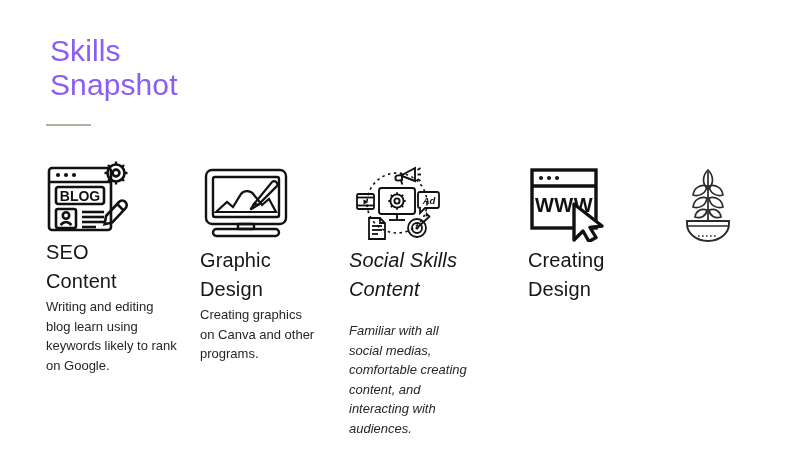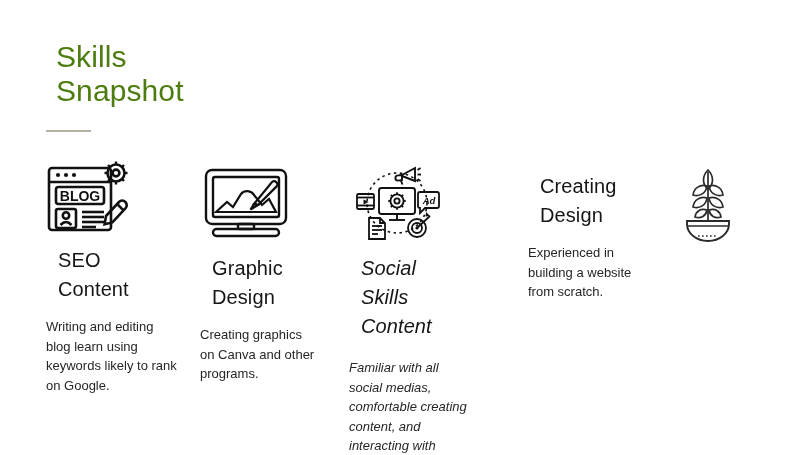--- a/index.html
+++ b/index.html
@@ -19,24 +19,24 @@
   
   #header {
     position: absolute;
     left: 46px;
     top: 30px;
   }
   #page-title {
     font-size: 30px;
     font-weight: 300;
     line-height: 34px;
-    color: #4d7c0f;
+    color: #8b5cf6;
     letter-spacing: 0.1px;
     white-space: pre-line;
-    margin: 10px;
+    margin: 4px;
   }
   #title-divider {
     width: 45px;
     height: 2px;
     background: #b6b0a4;
     margin-top: 22px;
   }
 
   
   #skills-row {
@@ -56,21 +56,21 @@
     margin-bottom: 4px;
     text-align: center;
   }
   .skill-heading {
     font-size: 20px;
     font-weight: 300;
     line-height: 29px;
     color: #161616;
     letter-spacing: 0.1px;
     white-space: pre-line;
-    margin: 12px;
+    margin: 0;
   }
   .skill-desc {
     font-size: 13px;
     font-weight: 400;
     line-height: 19.5px;
     color: #262626;
     margin: 0;
     padding-top: 1px;
   }
 
@@ -233,23 +233,37 @@
           <path d="M81 54 l-4.5 0.6 l0.6 -4.5 Z" fill="#111111" stroke="none"></path>
         </g>
       </svg>
     </div>
     <h2 class="skill-heading">Social Skills
 Content</h2>
     <p class="skill-desc">Familiar with all social medias, comfortable creating content, and interacting with audiences.</p>
   </div>
 
   <div class="skill-col" id="col-website">
+    <div class="icon-wrap">
+      <svg width="90" height="78" viewBox="0 0 90 78" fill="none" stroke="#111111" stroke-width="3.4">
+
+        <rect x="4" y="6" width="64" height="58"></rect>
+        <line x1="4" y1="22" x2="68" y2="22"></line>
+
+        <circle cx="13" cy="14" r="2" fill="#111111" stroke="none"></circle>
+        <circle cx="21" cy="14" r="2" fill="#111111" stroke="none"></circle>
+        <circle cx="29" cy="14" r="2" fill="#111111" stroke="none"></circle>
+
+        <text x="36" y="48" font-family="'Liberation Sans', sans-serif" font-size="20" font-weight="700" fill="#111111" stroke="none" text-anchor="middle" letter-spacing="0.5">WWW</text>
+
+        <path d="M46 40 L46 76 L55 67 L61 77.5 L68 73.5 L62 63.5 L74 62 Z" fill="#ffffff" stroke="#111111" stroke-width="3.4" stroke-linejoin="round"></path>
+      </svg>
+    </div>
     <h2 class="skill-heading">Creating
 Design</h2>
-    <p class="skill-desc">Experienced in building a website from scratch.</p>
   </div>
 
   <div class="skill-col" id="col-grow">
     <div class="icon-wrap">
       <svg width="72" height="80" viewBox="0 0 72 80" fill="none" stroke="#2a2a2a" stroke-width="1.7">
 
         <line x1="36" y1="10" x2="36" y2="60"></line>
 
         <path d="M36 8 C30 14 30 22 36 27 C42 22 42 14 36 8 Z"></path>
 

